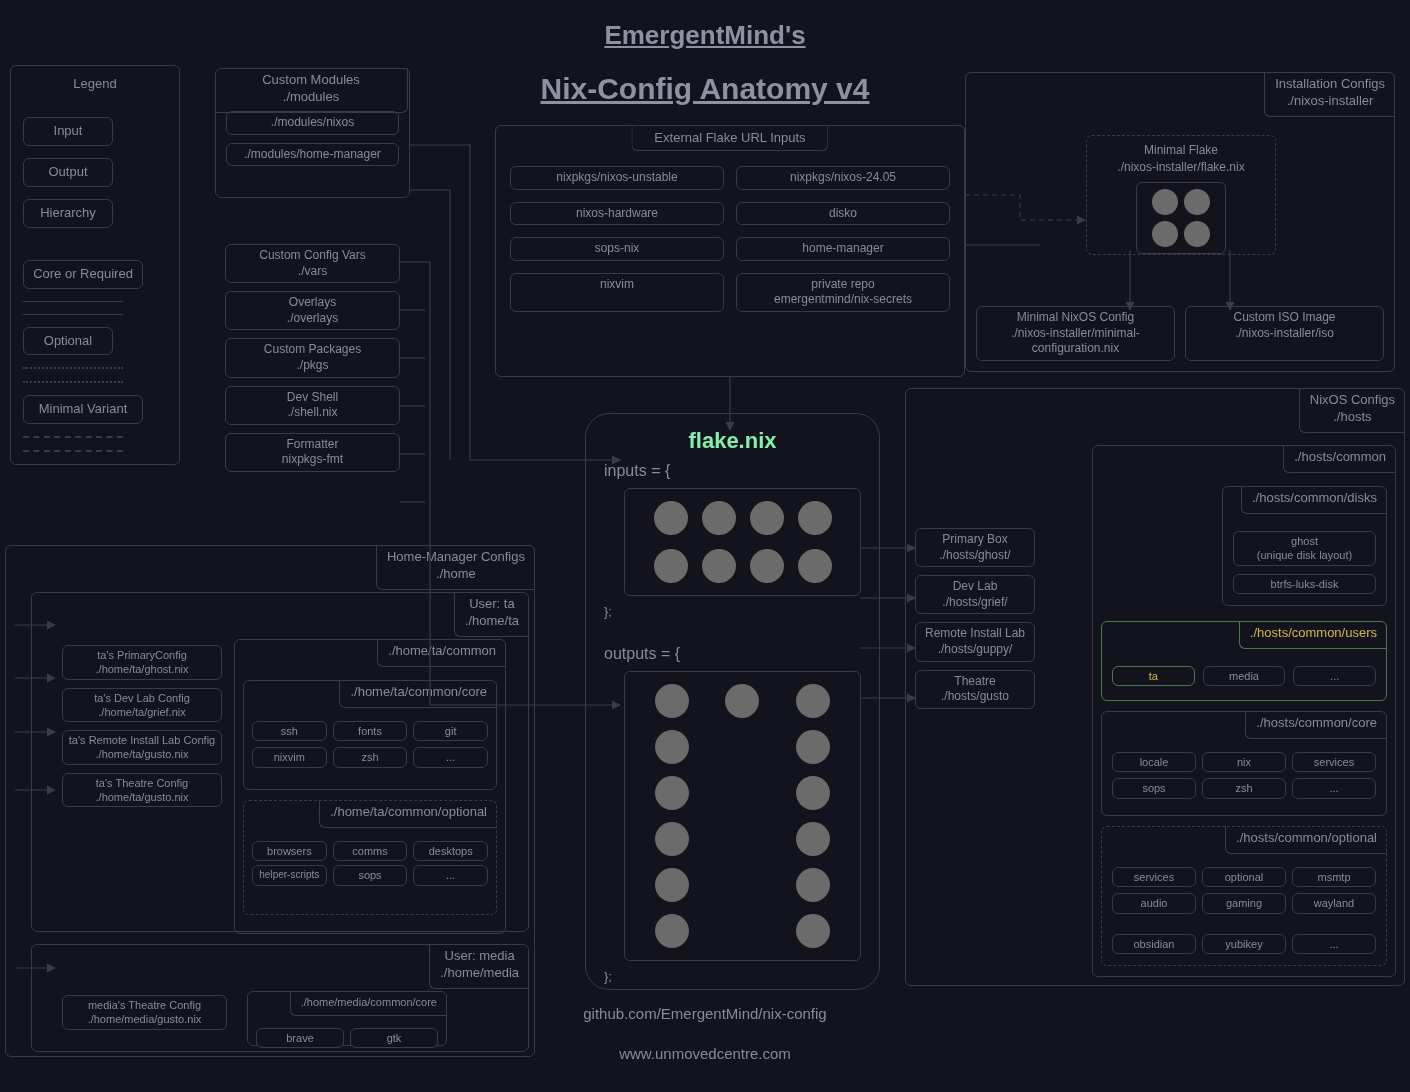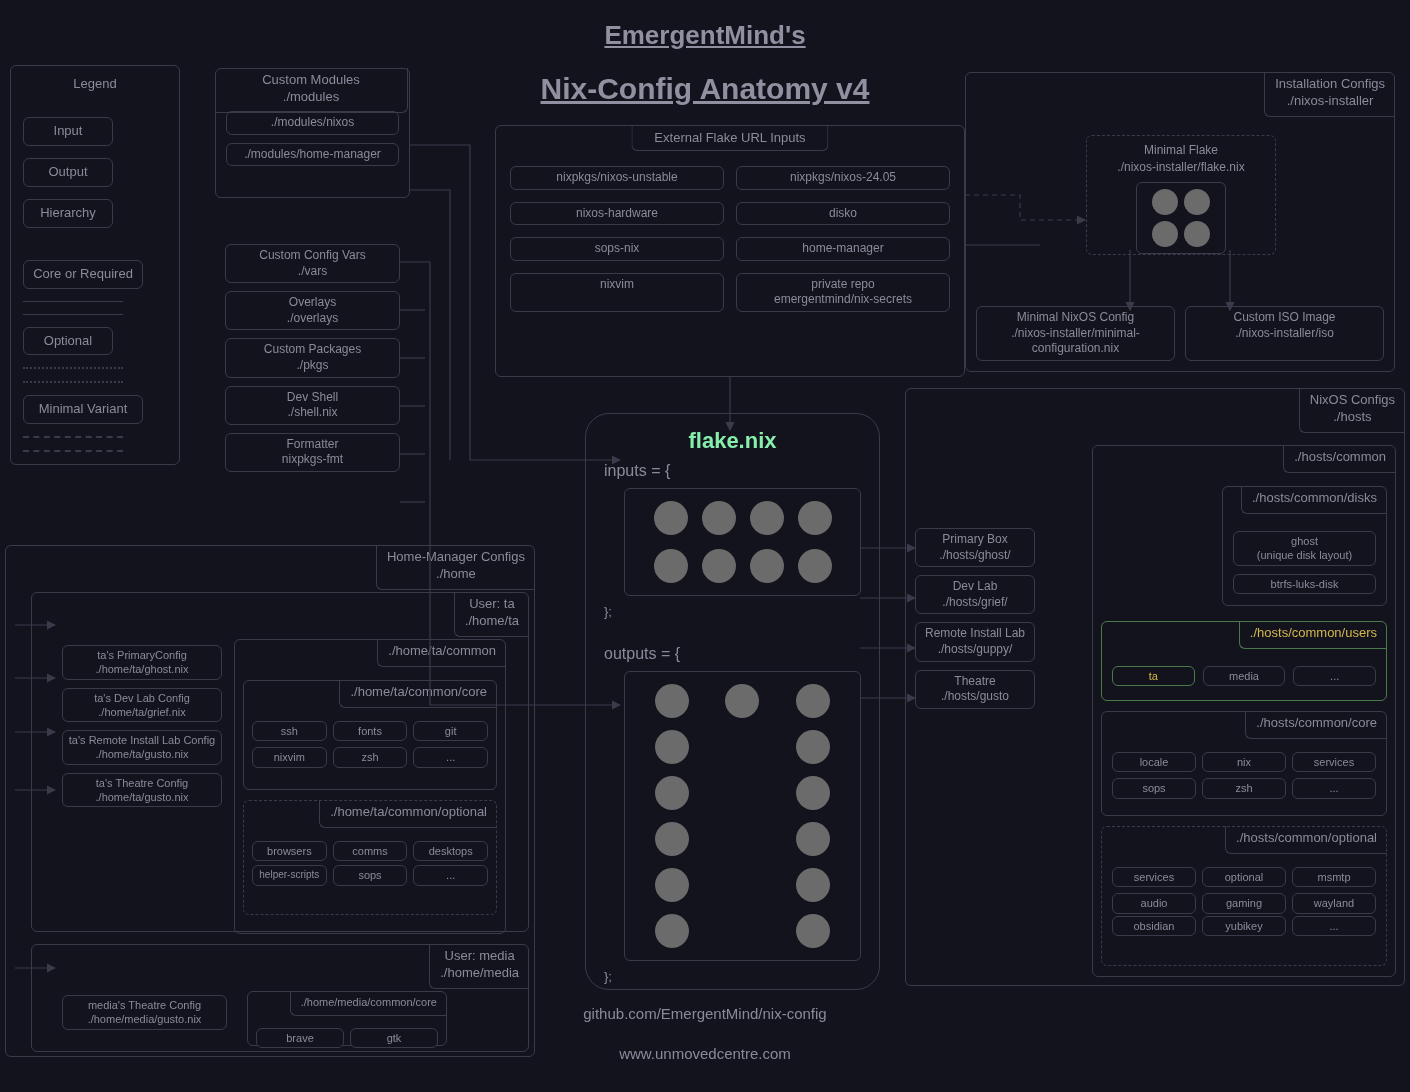--- a/index.html
+++ b/index.html
@@ -236,21 +236,21 @@
         <div class="row" style="gap:6px;">
           <div class="pill xs" style="flex:1">services</div>
           <div class="pill xs" style="flex:1">optional</div>
           <div class="pill xs" style="flex:1">msmtp</div>
         </div>
         <div class="row" style="gap:6px; margin-top:6px;">
           <div class="pill xs" style="flex:1">audio</div>
           <div class="pill xs" style="flex:1">gaming</div>
           <div class="pill xs" style="flex:1">wayland</div>
         </div>
-        <div class="row" style="gap:6px; margin-top:2px;">
+        <div class="row" style="gap:6px; margin-top:20px;">
           <div class="pill xs" style="flex:1">obsidian</div>
           <div class="pill xs" style="flex:1">yubikey</div>
           <div class="pill xs" style="flex:1">...</div>
         </div>
       </div>
     </div>
   </div>
 </div>
 
 <div class="border-faded titled" style="position:absolute; left:5px; top:545px; width:530px; height:512px;">

